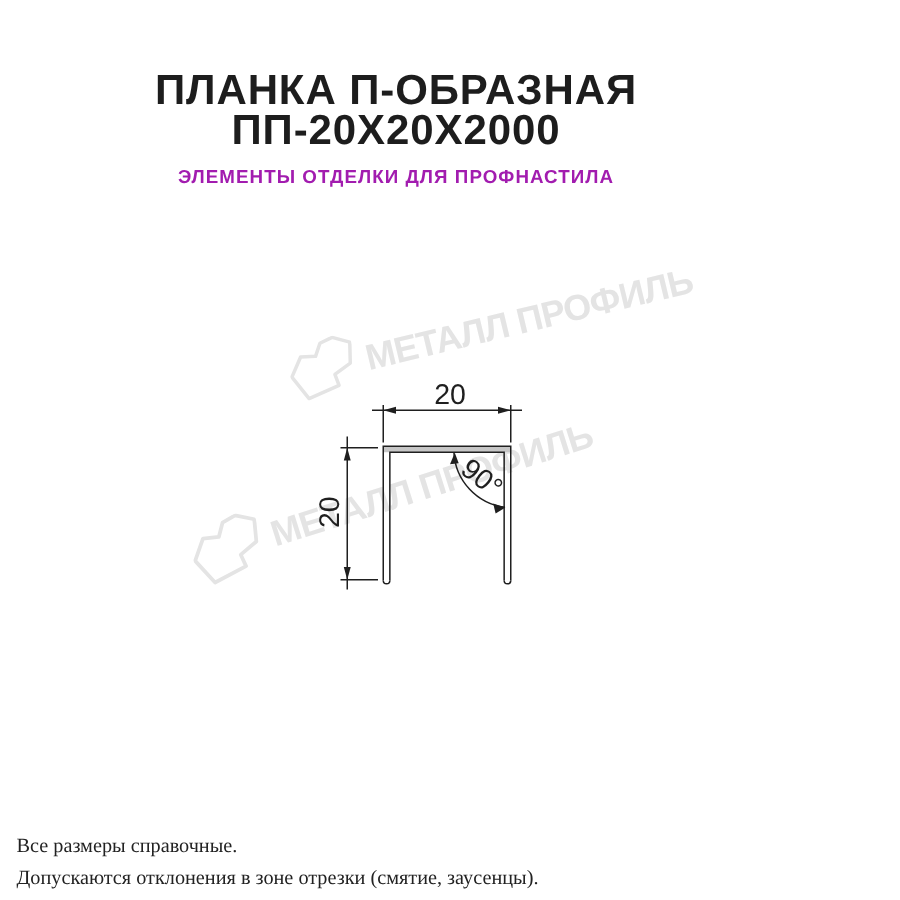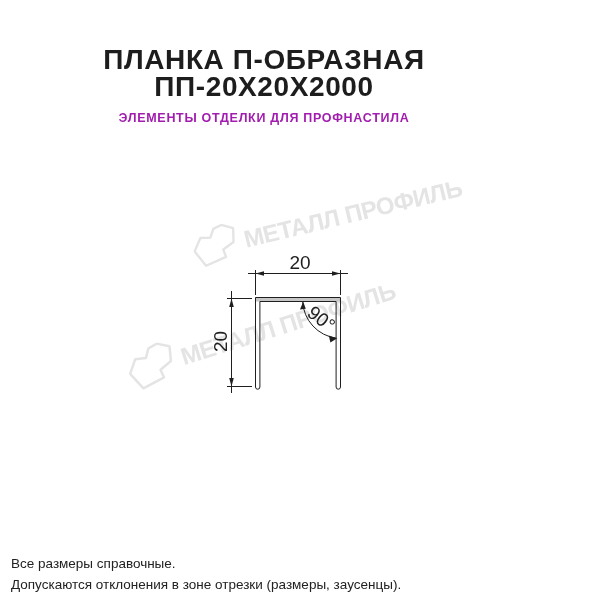--- a/index.html
+++ b/index.html
@@ -35,21 +35,21 @@
   .wm-top{left:193px;top:226px;transform:rotate(-13.5deg);transform-origin:22px 50%;}
   .wm-mid{left:128px;top:345px;transform:rotate(-17.5deg);transform-origin:24px 50%;}
 
   
   .drawing{position:absolute;left:0;top:0;z-index:2;}
   .dim-text{font-family:"Liberation Sans",sans-serif;font-size:19px;fill:#1f1f1f;}
 
   
   .footer{
     position:absolute;left:11px;top:554px;z-index:3;
-    font-size:13.5px;line-height:20.5px;color:#222222;
+    font-size:13.5px;line-height:20.5px;color:#222222;font-family:Liberation Serif, serif;
   }
 </style>
 </head>
 <body>
 
 <div class="canvas">
 
   <div class="header">
     <div class="title-line">ПЛАНКА П-ОБРАЗНАЯ</div>
     <div class="title-line">ПП-20Х20Х2000</div>
@@ -102,16 +102,16 @@
       <polygon points="336.9,338.4 328.8,335.6 330.4,342.4"></polygon>
     </g>
 
     <text class="dim-text" x="300" y="269" text-anchor="middle">20</text>
     <text class="dim-text" x="220.5" y="341.5" text-anchor="middle" dominant-baseline="central" transform="rotate(-90 220.5 341.5)">20</text>
     <text class="dim-text" x="321" y="325" text-anchor="middle" transform="rotate(38 321 319)">90°</text>
   </svg>
 
   <div class="footer">
     <div>Все размеры справочные.</div>
-    <div>Допускаются отклонения в зоне отрезки (размеры, заусенцы).</div>
+    <div>Допускаются отклонения в зоне отрезки (смятие, заусенцы).</div>
   </div>
 
 </div>
 
 </body></html>

